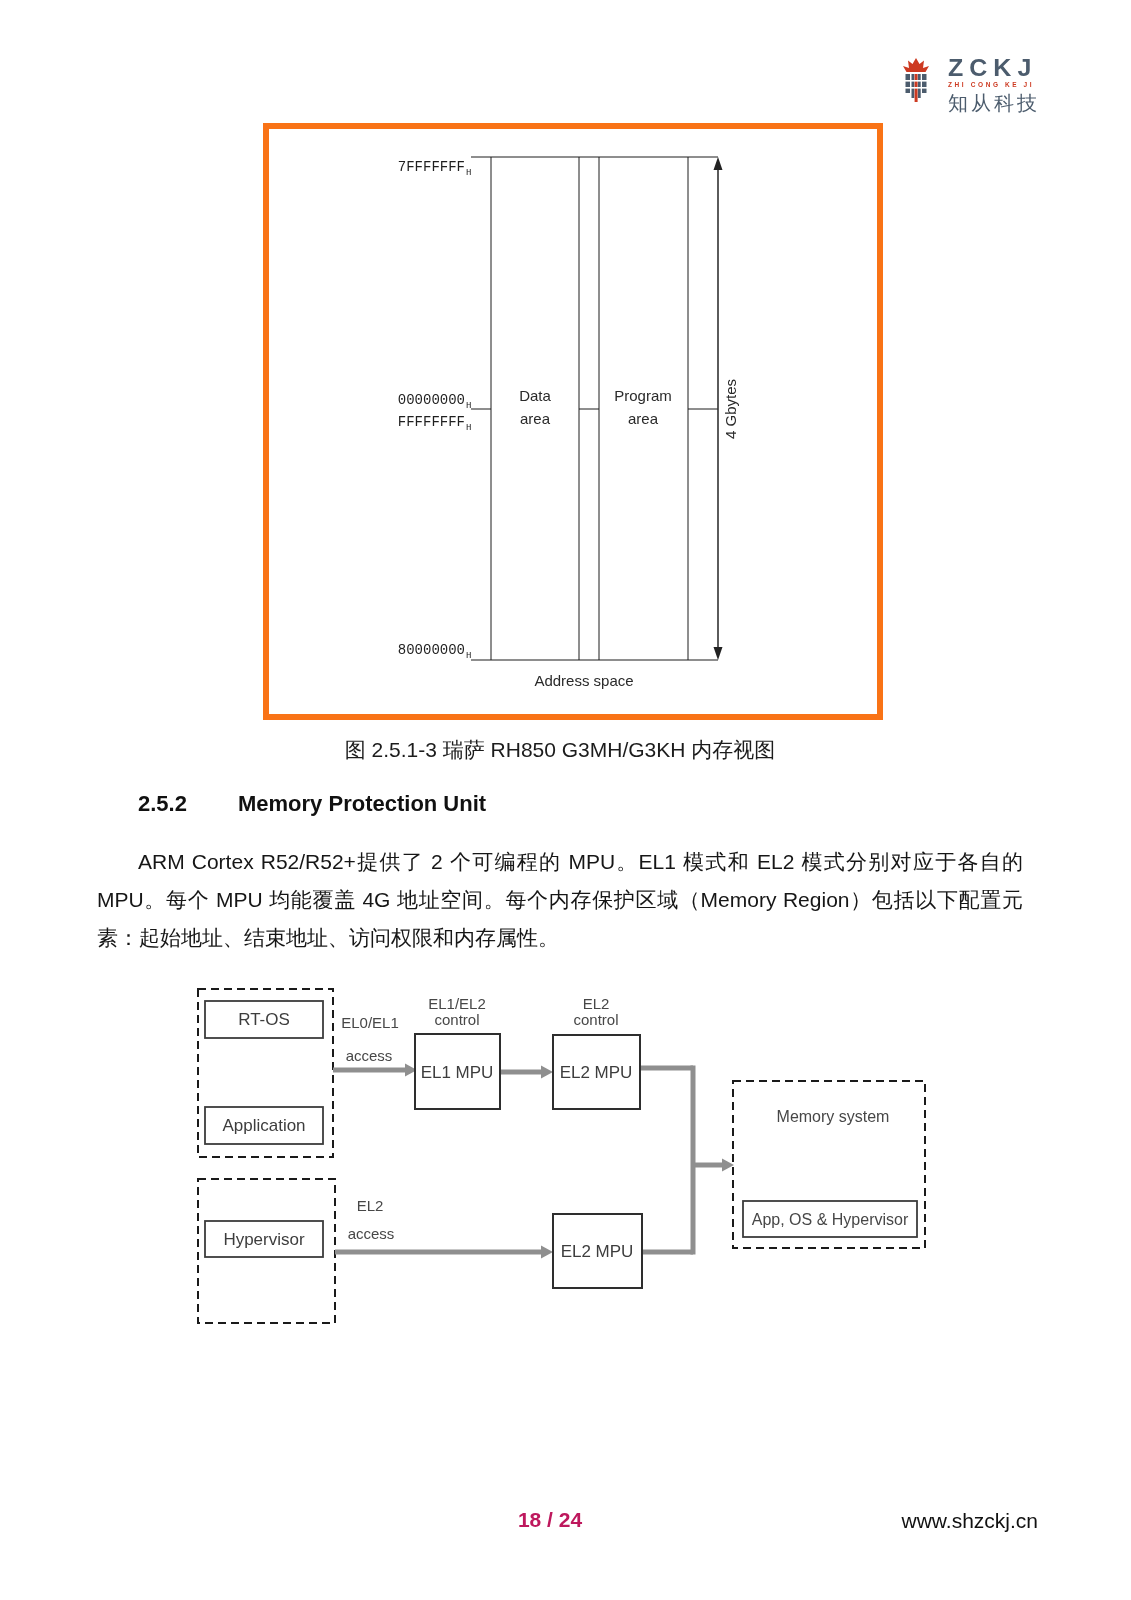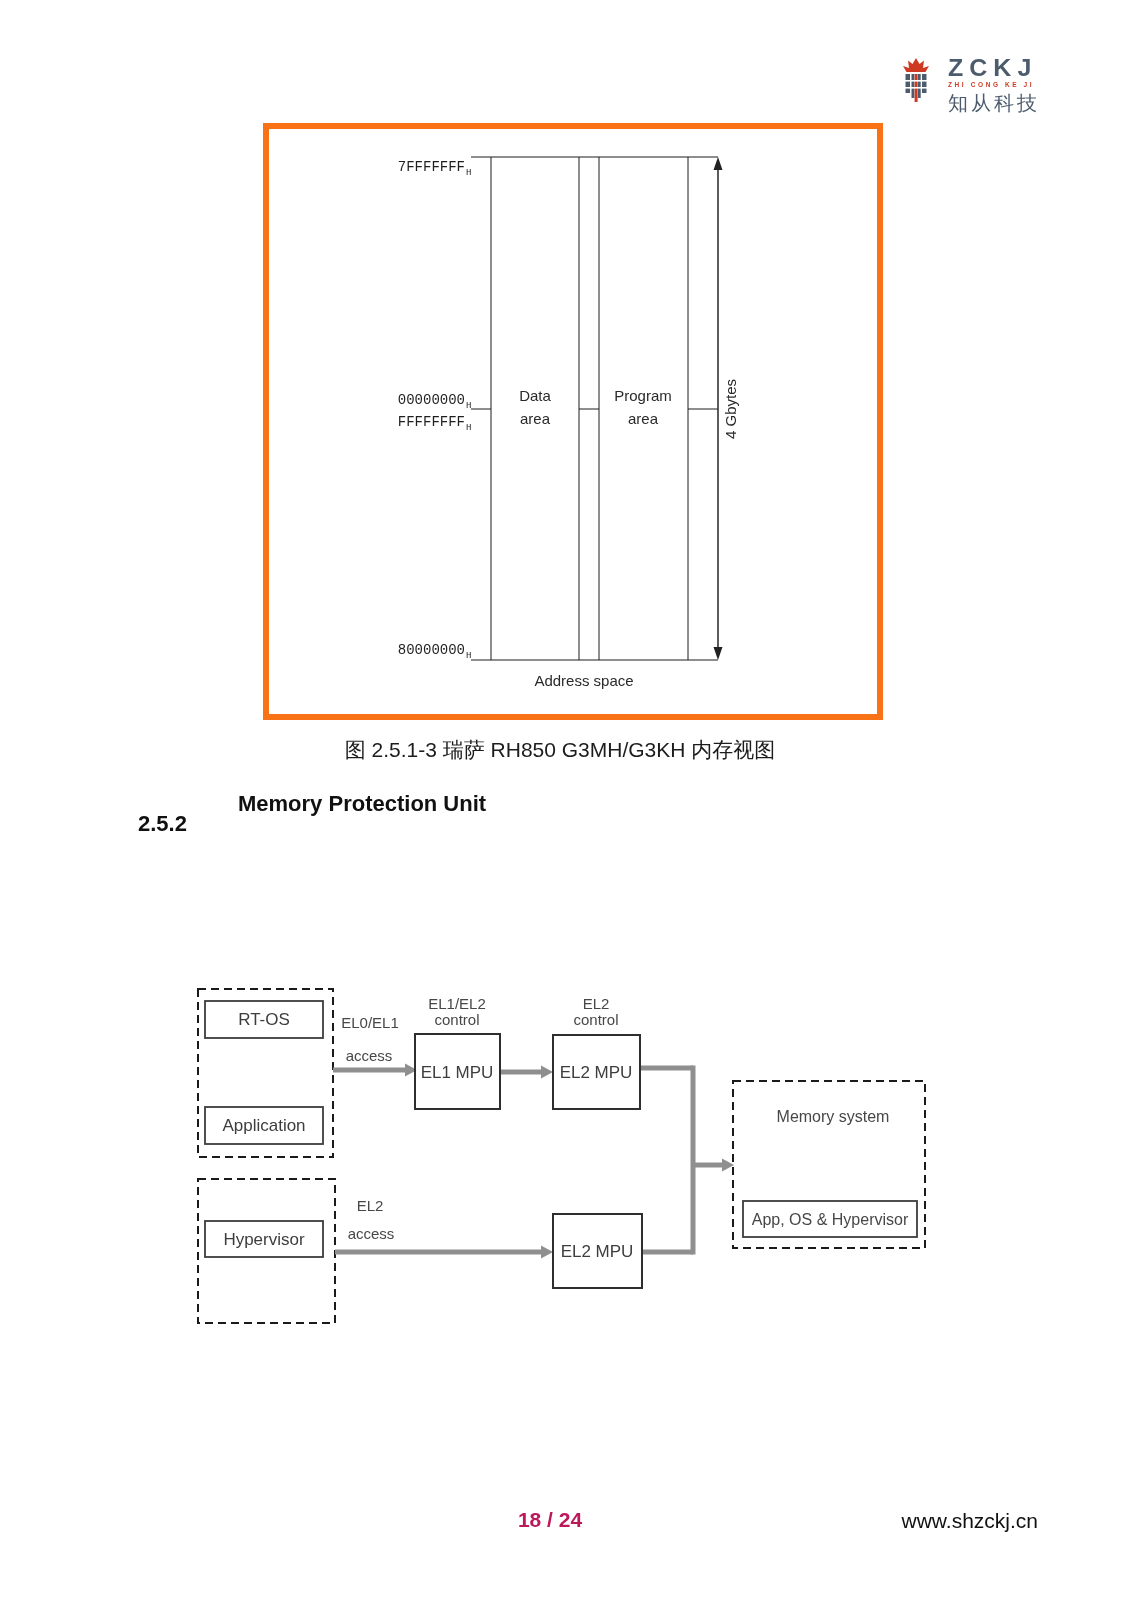--- a/index.html
+++ b/index.html
@@ -16,21 +16,21 @@
   
   .fig1{position:absolute;left:263px;top:123px;width:608px;height:585px;border:6px solid #f97316;}
   .fig1 svg{display:block;}
   .mono-label{font-family:"Liberation Mono","DejaVu Sans Mono",monospace;font-size:14px;fill:#1f1f1f;}
   .mono-sub{font-family:"Liberation Mono","DejaVu Sans Mono",monospace;font-size:9px;fill:#1f1f1f;}
   .fig1-sans{font-family:"Liberation Sans",sans-serif;font-size:15px;fill:#2a2a2a;}
   
   .caption{position:absolute;left:97px;width:926px;text-align:center;font-size:21px;color:#1c1c1c;}
   .caption1{top:736px;}
   .caption2{top:1360px;}
-  .heading-num{position:absolute;left:138px;top:791px;font-weight:700;font-size:22px;color:#111;margin-top:20px;}
+  .heading-num{position:absolute;left:138px;top:791px;font-weight:700;font-size:22px;color:#111;}
   .heading-title{position:absolute;left:238px;top:791px;font-weight:700;font-size:22px;color:#111;}
   .para{
     position:absolute;left:97px;top:843px;width:926px;
     font-size:21px;line-height:38px;text-align:justify;text-indent:41px;color:#161616;
   }
   
   .fig2{position:absolute;left:190px;top:980px;width:745px;height:352px;}
   .d2-label{font-family:"Liberation Sans",sans-serif;font-size:15px;fill:#474747;}
   .d2-box-text{font-family:"Liberation Sans",sans-serif;font-size:17px;fill:#3d3d3d;}
   .d2-box-text-sm{font-family:"Liberation Sans",sans-serif;font-size:16px;fill:#474747;}
@@ -94,20 +94,21 @@
       <text class="fig1-sans" transform="translate(467,280) rotate(-90)" text-anchor="middle">4 Gbytes</text>
       <text class="fig1-sans" x="315" y="557" text-anchor="middle">Address space</text>
     </svg>
   </div>
 
   <div class="caption caption1">图 2.5.1-3 瑞萨 RH850 G3MH/G3KH 内存视图</div>
 
   <div class="heading-num">2.5.2</div>
   <div class="heading-title">Memory Protection Unit</div>
 
+  <div class="para">ARM Cortex R52/R52+提供了 2 个可编程的 MPU。EL1 模式和 EL2 模式分别对应于各自的 MPU。每个 MPU 均能覆盖 4G 地址空间。每个内存保护区域（Memory Region）包括以下配置元素：起始地址、结束地址、访问权限和内存属性。</div>
 
   <div class="fig2">
     <svg width="745" height="352" viewBox="0 0 745 352">
 
       <rect x="8" y="9" width="135" height="168" fill="none" stroke="#1a1a1a" stroke-width="2" stroke-dasharray="8 5"></rect>
       <rect x="8" y="199" width="137" height="144" fill="none" stroke="#1a1a1a" stroke-width="2" stroke-dasharray="8 5"></rect>
       <rect x="543" y="101" width="192" height="167" fill="none" stroke="#1a1a1a" stroke-width="2" stroke-dasharray="8 5"></rect>
 
       <g stroke="#8f8f8f" stroke-width="5" fill="none">
         <line x1="143" y1="90" x2="216" y2="90"></line>

